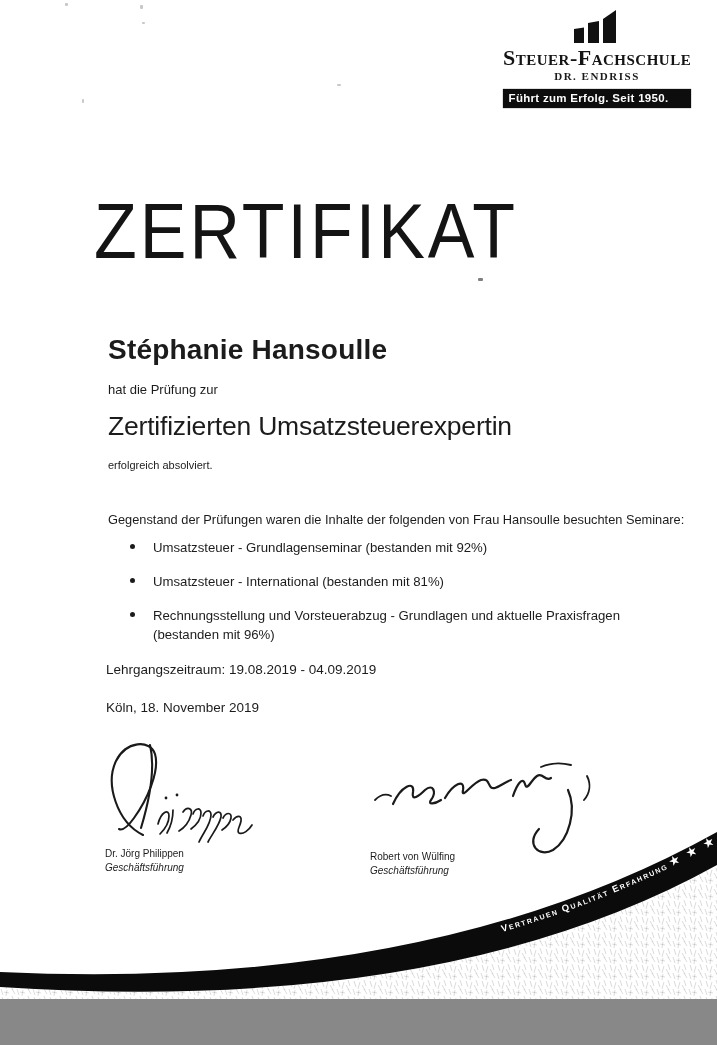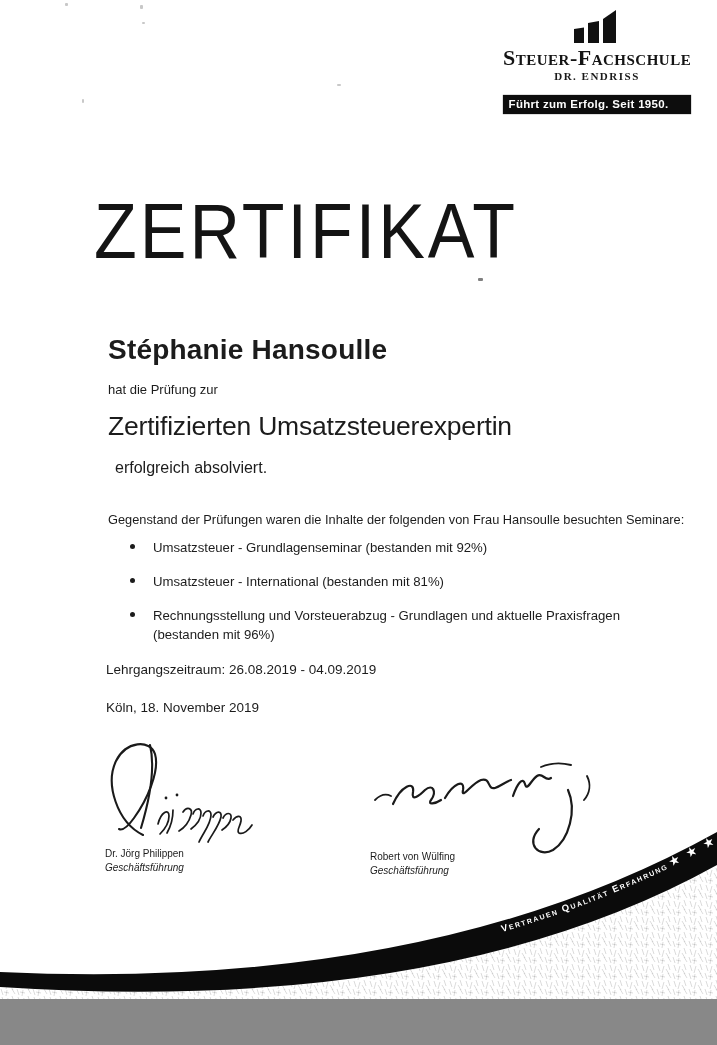--- a/index.html
+++ b/index.html
@@ -20,42 +20,42 @@
     font-variant:small-caps;
     font-size:22px;letter-spacing:.5px;font-weight:600;color:#141414;
     white-space:nowrap;line-height:1.05;
   }
   .logo-subname{
     font-family:Liberation Serif, serif;
     font-size:11px;font-weight:700;letter-spacing:1.5px;color:#1a1a1a;
     margin-top:1px;
   }
   .logo-tagline{
-    margin-top:13px;background:#0d0d0d;color:#fdfdfd;
+    margin-top:7px;background:#0d0d0d;color:#fdfdfd;
     font-size:11.5px;font-weight:700;letter-spacing:.3px;
     padding:3px 17px 4px 0;white-space:nowrap;
     box-shadow:0 0 1px #444;
   }
   
   .cert-title{
     position:absolute;left:94px;top:186px;
     font-size:70px;font-weight:400;letter-spacing:3px;color:#141414;
     transform:scaleY(1.12);transform-origin:top left;
     white-space:nowrap;
   }
   .recipient-name{
     position:absolute;left:108px;top:334px;
     font-size:28px;font-weight:700;letter-spacing:.2px;white-space:nowrap;
   }
   .pre-line{position:absolute;left:108px;top:382px;font-size:13px;white-space:nowrap;}
   .qualification{
     position:absolute;left:108px;top:411px;
     font-size:26.5px;font-weight:400;letter-spacing:-.2px;white-space:nowrap;
   }
-  .post-line{position:absolute;left:115px;top:459px;font-size:16px;white-space:nowrap;}
+  .post-line{position:absolute;left:108px;top:459px;font-size:11px;white-space:nowrap;}
   .intro{position:absolute;left:108px;top:512px;font-size:12.8px;white-space:nowrap;}
   .seminars{
     position:absolute;left:128px;top:538px;margin:0;padding:0;list-style:none;
     width:500px;font-size:13.2px;
   }
   .seminars li{
     position:relative;padding-left:25px;margin-bottom:15px;line-height:1.45;
   }
   .seminars li::before{
     content:"";position:absolute;left:2px;top:6px;width:5px;height:5px;
@@ -108,21 +108,21 @@
   <div class="qualification">Zertifizierten Umsatzsteuerexpertin</div>
   <div class="post-line">erfolgreich absolviert.</div>
 
   <div class="intro">Gegenstand der Prüfungen waren die Inhalte der folgenden von Frau Hansoulle besuchten Seminare:</div>
   <ul class="seminars">
     <li>Umsatzsteuer - Grundlagenseminar (bestanden mit 92%)</li>
     <li>Umsatzsteuer - International (bestanden mit 81%)</li>
     <li>Rechnungsstellung und Vorsteuerabzug - Grundlagen und aktuelle Praxisfragen (bestanden mit 96%)</li>
   </ul>
 
-  <div class="course-period">Lehrgangszeitraum: 26.08.2019 - 04.09.2019</div>
+  <div class="course-period">Lehrgangszeitraum: 19.08.2019 - 04.09.2019</div>
   <div class="place-date">Köln, 18. November 2019</div>
 
   <svg class="sig-svg" style="left:103px;top:738px;" width="155" height="108" viewBox="0 0 155 108" fill="none" stroke="#1a1a1a" stroke-width="2.1" stroke-linecap="round">
     <path d="M40,97 C14,84 2,46 13,23 C23,3 47,1 52,16 C57,33 44,62 31,80 C26,87 20,93 16,91"></path>
     <path d="M47,7 C52,28 47,60 38,90"></path>
     <path d="M55,86 C58,74 66,70 66,78 C66,85 61,92 57,96" stroke-width="1.7"></path>
     <path d="M70,72 C70,80 68,88 64,95" stroke-width="1.7"></path>
     <path d="M80,74 C84,68 90,70 88,77 C86,84 81,90 76,93" stroke-width="1.7"></path>
     <path d="M90,76 C92,70 98,69 98,75 C98,83 92,88 88,91" stroke-width="1.7"></path>
     <path d="M100,78 C102,72 108,71 108,77 C108,86 100,95 96,104" stroke-width="1.7"></path>

